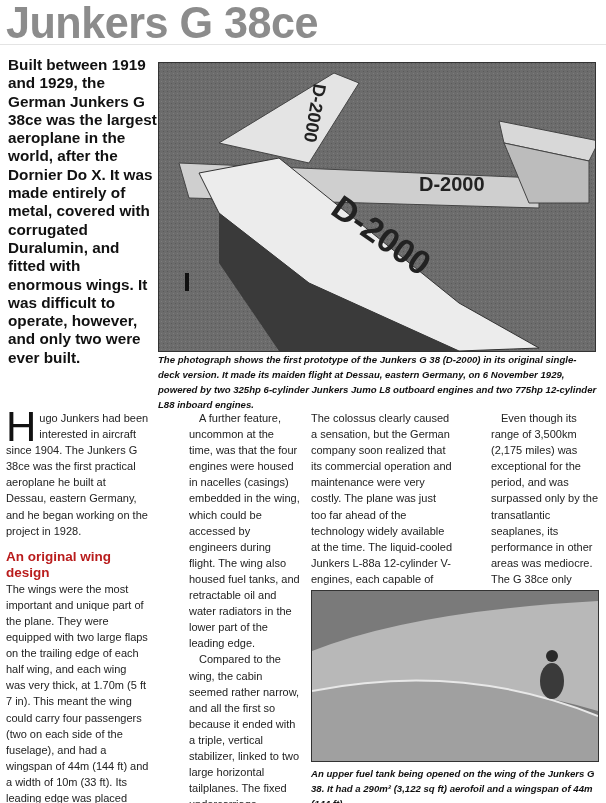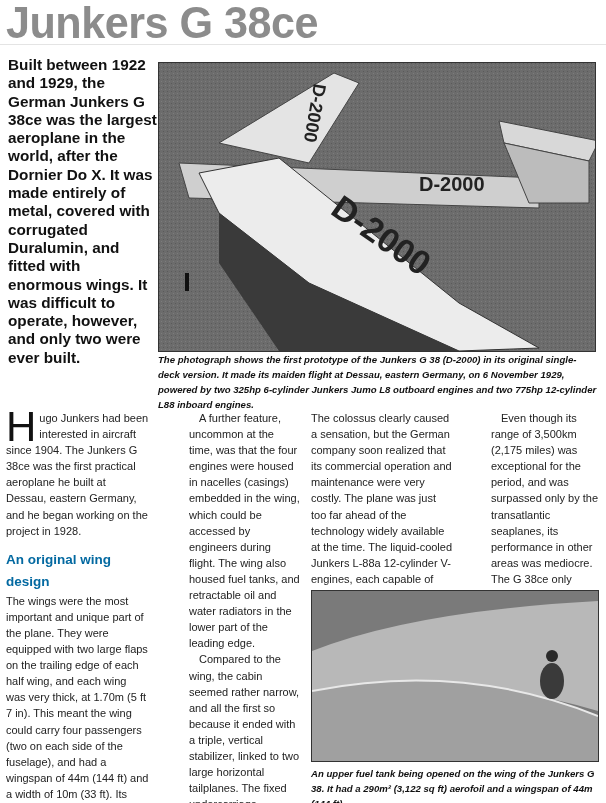--- a/index.html
+++ b/index.html
@@ -12,37 +12,37 @@
   .intro { position:absolute; left:8px; top:56px; width:150px; font-weight:bold;
            font-size:15.3px; line-height:18.3px; color:#111; }
   .photo1 { position:absolute; left:158px; top:62px; width:436px; height:288px;
             background:#6a6a6a; border:1px solid #333; overflow:hidden; }
   .photo1 svg, .photo2 svg { display:block; }
   .cap1 { position:absolute; left:158px; top:352px; width:440px; font-style:italic;
           font-weight:bold; font-size:9.6px; line-height:15px; color:#111; }
   .col { position:absolute; top:410px; width:143px; font-size:11px; line-height:16.1px; color:#222; }
   .col p { margin:0; }
   .col .indent { text-indent:10px;margin-left:32px; }
-  .col h3 { margin:10px 0 0 0; font-size:13.5px; line-height:22px; font-weight:bold; color:#0369a1; }
+  .col h3 { margin:10px 0 0 0; font-size:13.5px; line-height:16px; font-weight:bold; color:#b91c1c; }
   .dropcap { float:left; font-size:42px; line-height:32px; font-weight:normal; color:#111;
              margin:1px 3px -2px 0; font-family:"Liberation Sans", sans-serif; }
   .photo2 { position:absolute; left:311px; top:590px; width:286px; height:170px;
             background:#8a8a8a; border:1px solid #333; overflow:hidden; }
   .cap2 { position:absolute; left:311px; top:766px; width:295px; font-style:italic;
           font-weight:bold; font-size:9.6px; line-height:15px; color:#111; }
   .credit { position:absolute; writing-mode:vertical-rl; transform:rotate(180deg);
             font-size:6px; color:#777; }
 </style>
 </head>
 <body>
 
 <div class="title">Junkers G 38ce</div>
 <div class="title-rule"></div>
 
-<div class="intro">Built between 1922 and 1929, the German Junkers G 38ce was the largest aeroplane in the world, after the Dornier Do X. It was made entirely of metal, covered with corrugated Duralumin, and fitted with enormous wings. It was difficult to operate, however, and only two were ever built.</div>
+<div class="intro">Built between 1919 and 1929, the German Junkers G 38ce was the largest aeroplane in the world, after the Dornier Do X. It was made entirely of metal, covered with corrugated Duralumin, and fitted with enormous wings. It was difficult to operate, however, and only two were ever built.</div>
 
 <div class="photo1" title="Junkers G 38 prototype D-2000 on the ground">
   <svg width="436" height="288" viewBox="0 0 436 288">
     <defs>
       <pattern id="grain" width="4" height="4" patternUnits="userSpaceOnUse">
         <rect width="4" height="4" fill="#6c6c6c"></rect>
         <rect width="1" height="1" fill="#5a5a5a"></rect>
         <rect x="2" y="2" width="1" height="1" fill="#7c7c7c"></rect>
       </pattern>
     </defs>

